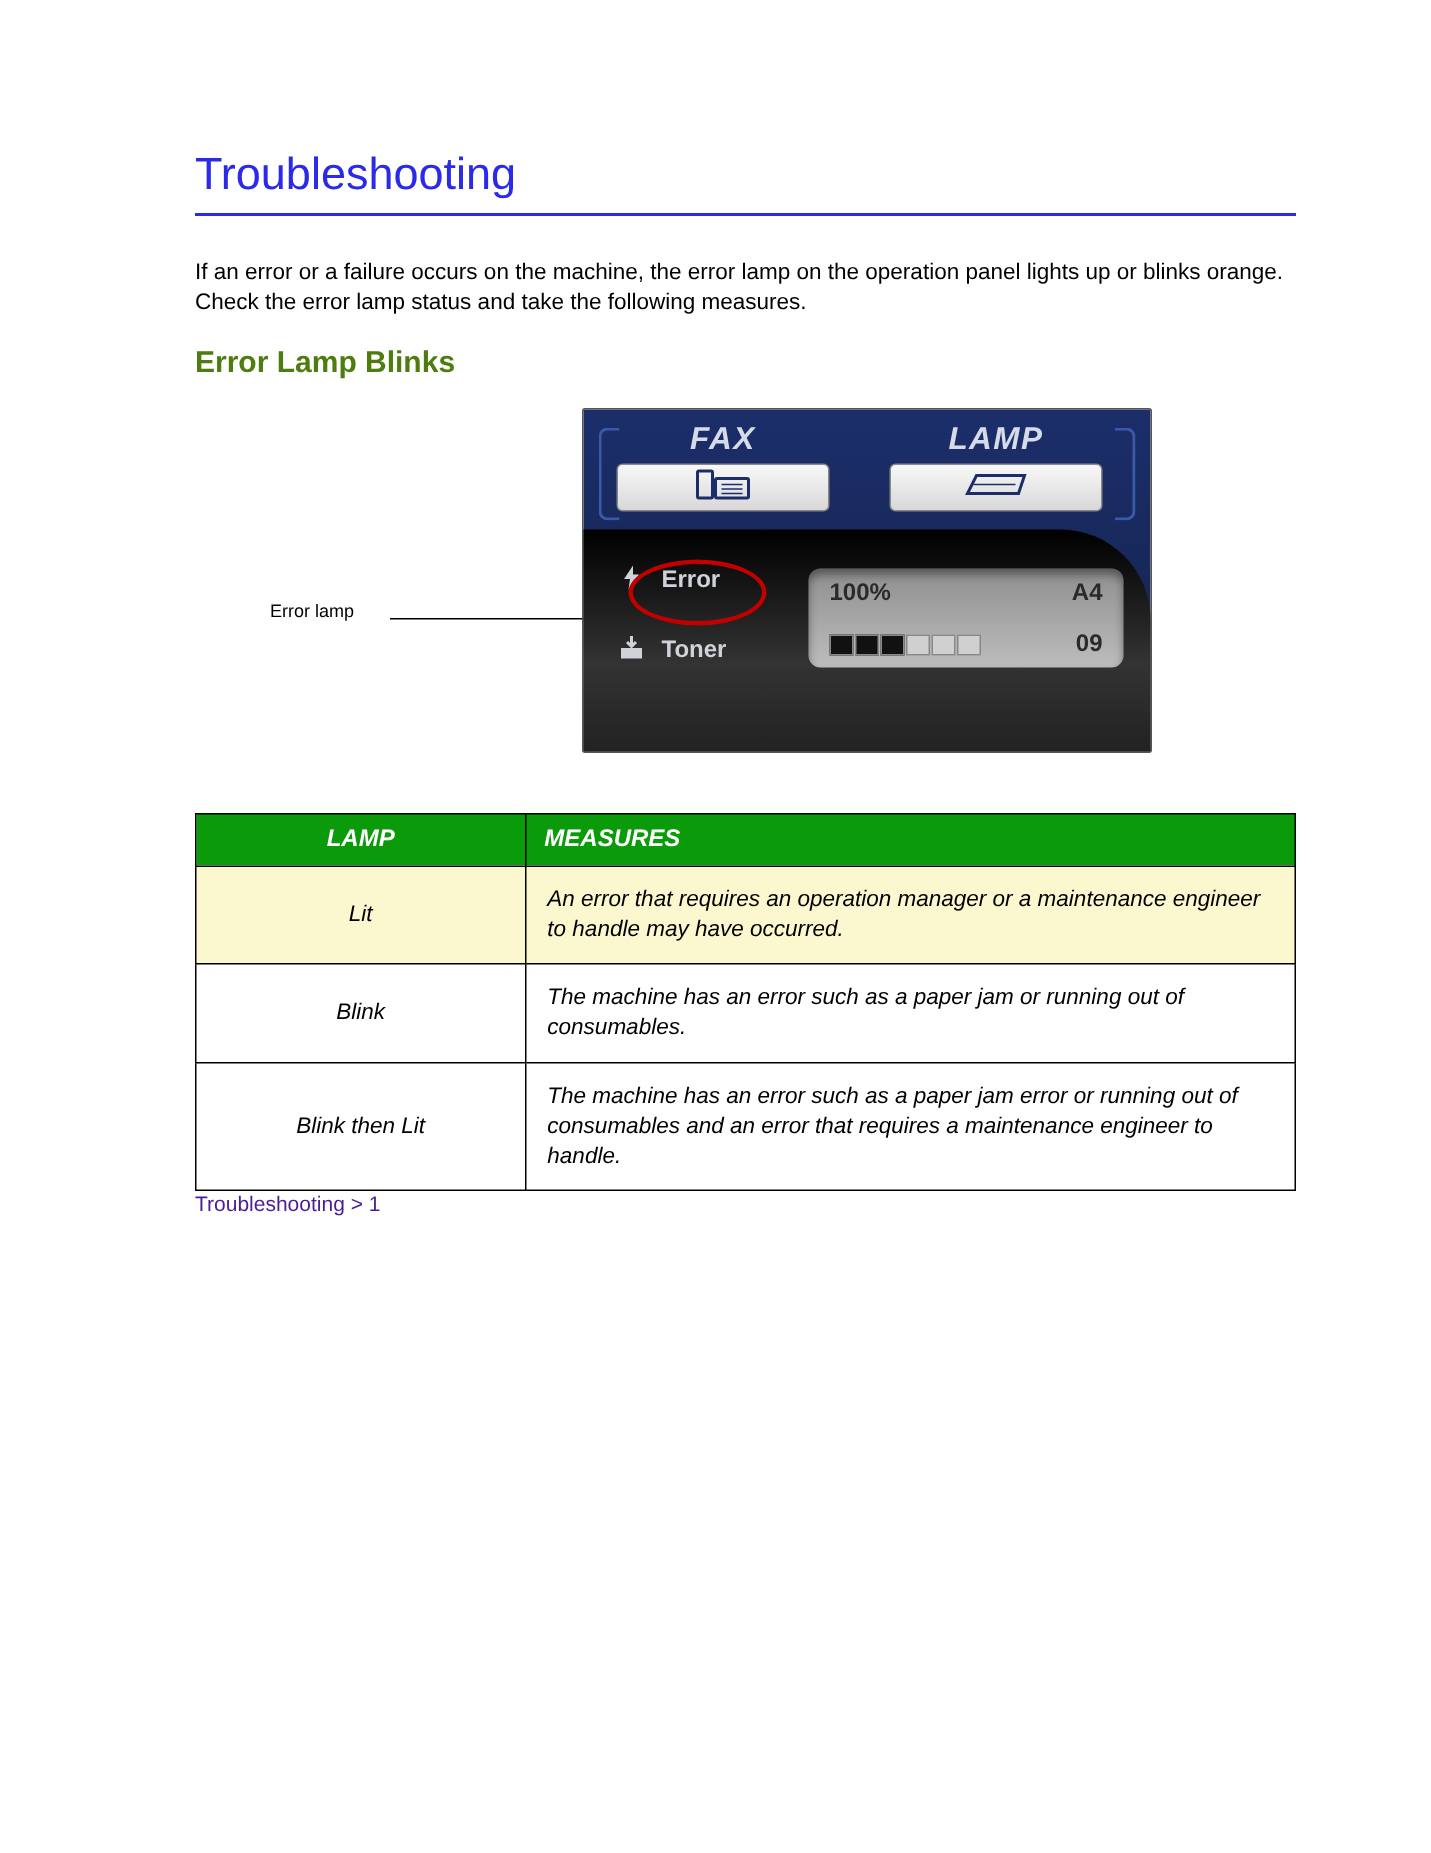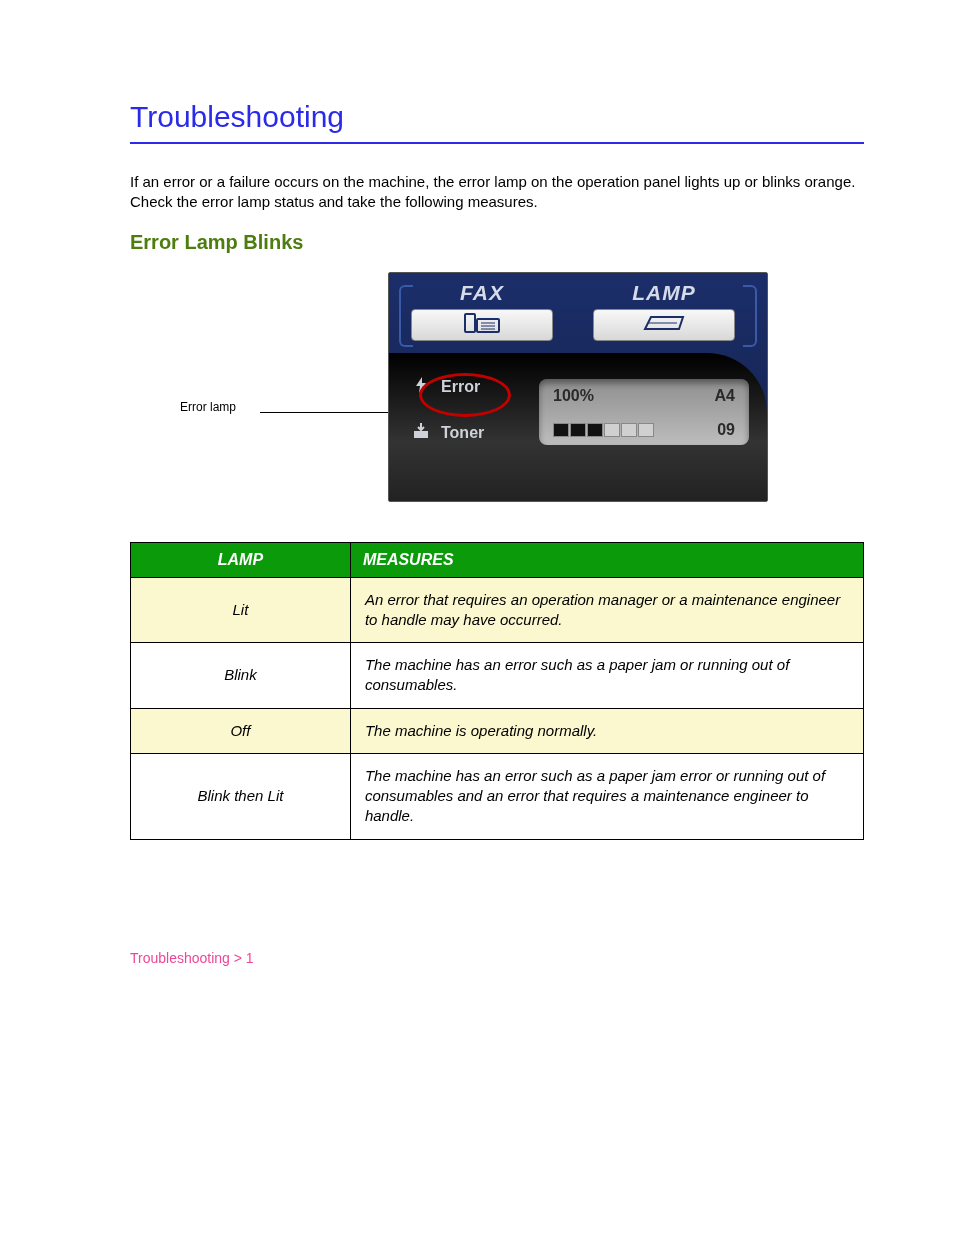--- a/index.html
+++ b/index.html
@@ -210,22 +210,21 @@
     padding: 12px 14px;
     font-size: 15px;
     line-height: 1.35;
     vertical-align: middle;
   }
   table.lamp-table td.lamp-cell { text-align: center; }
   tr.shade td { background: #fbf7cf; }
 
   .footer {
     font-size: 14px;
-    color: #ec4899;
-    margin-top: 110px;
+    color: #4c1d95;
   }
 </style>
 </head>
 <body>
 
 <div class="page">
   <h1 class="title">Troubleshooting</h1>
   <hr class="hr">
 
   <p class="body">If an error or a failure occurs on the machine, the error lamp on the operation panel lights up or blinks orange. Check the error lamp status and take the following measures.</p>
@@ -323,24 +322,20 @@
     </thead>
     <tbody>
         <tr class="shade">
           <td class="lamp-cell">Lit</td>
           <td>An error that requires an operation manager or a maintenance engineer to handle may have occurred.</td>
         </tr>
         <tr>
           <td class="lamp-cell">Blink</td>
           <td>The machine has an error such as a paper jam or running out of consumables.</td>
         </tr>
-        <tr class="shade">
-          <td class="lamp-cell">Off</td>
-          <td>The machine is operating normally.</td>
-        </tr>
         <tr>
           <td class="lamp-cell">Blink then Lit</td>
           <td>The machine has an error such as a paper jam error or running out of consumables and an error that requires a maintenance engineer to handle.</td>
         </tr>
       </tbody>
   </table>
 
   <div class="footer">Troubleshooting&nbsp;&gt;&nbsp;1</div>
 </div>
 

